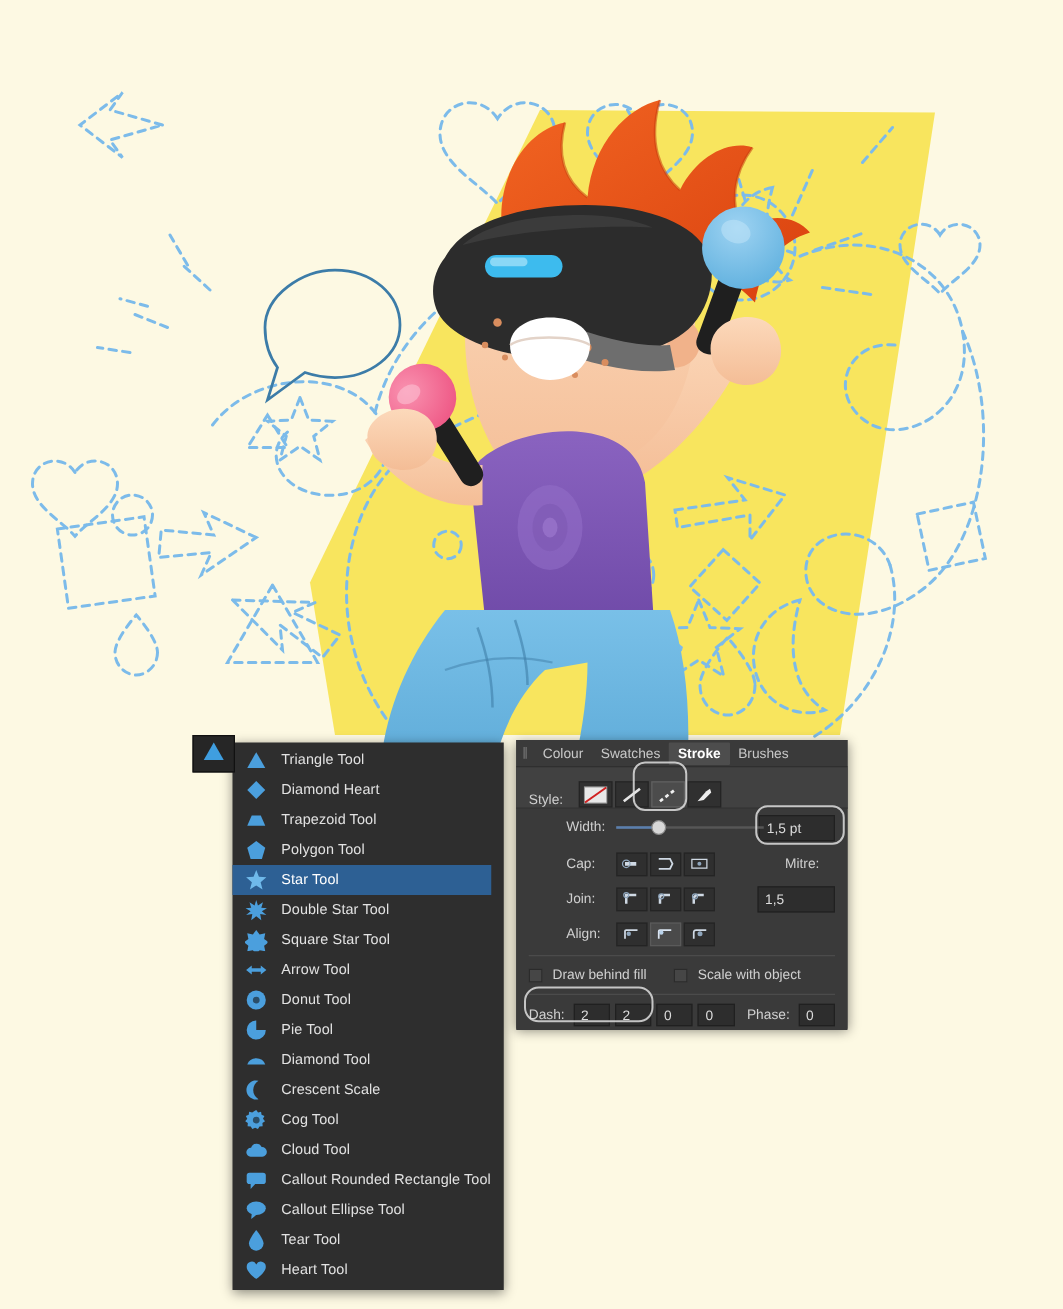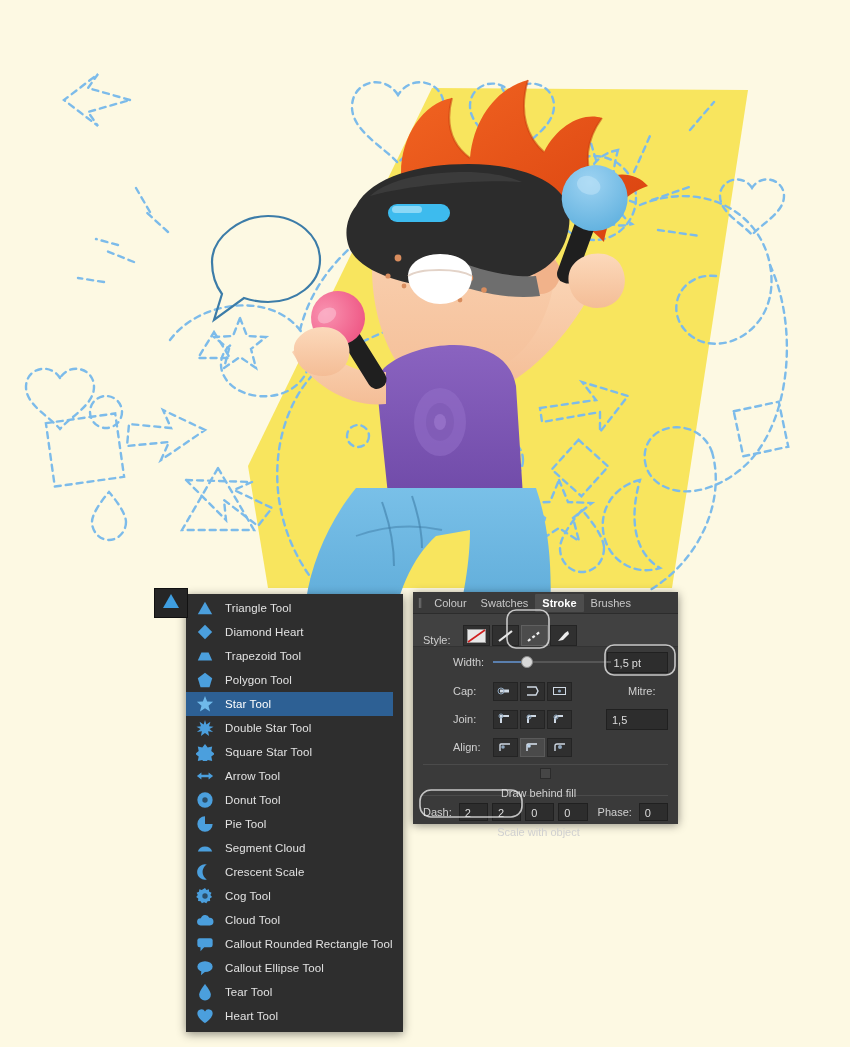--- a/index.html
+++ b/index.html
@@ -160,21 +160,21 @@
     padding:0 5px;
     box-sizing:border-box;
     font-family:"Liberation Sans", sans-serif;
   }
   .field-big{width:62px;height:21px;line-height:21px;}
 
   .sep{
     height:1px;background:#4b4b4b;margin:3px 10px 3px 10px;
   }
   .check-row{
-    display:flex;align-items:center;padding:0 10px;height:24px;gap:8px;flex-direction:column;
+    display:flex;align-items:center;padding:0 10px;height:24px;gap:8px;
   }
   .cb{
     width:11px;height:11px;background:#464646;border:1px solid #2b2b2b;
     box-sizing:border-box;flex:0 0 11px;
   }
   .cb-lbl{font-size:11px;color:#d0d0d0;margin-right:14px;}
 
   .dash-row{
     display:flex;align-items:center;padding:0 10px;height:26px;gap:4px;
   }
@@ -419,21 +419,21 @@
         </svg>
       </span>
       <span class="tool-lbl">Pie Tool</span>
     </div>
     <div class="tool-row">
       <span class="tool-ico">
         <svg width="18" height="18" viewBox="0 0 20 20" xmlns="http://www.w3.org/2000/svg">
           <path d="M2 14 A8.5 8.5 0 0 1 18 14 Z" fill="#4b9fdd"></path>
         </svg>
       </span>
-      <span class="tool-lbl">Segment Cloud</span>
+      <span class="tool-lbl">Diamond Tool</span>
     </div>
     <div class="tool-row">
       <span class="tool-ico">
         <svg width="18" height="18" viewBox="0 0 20 20" xmlns="http://www.w3.org/2000/svg">
           <path d="M12 1.8 A8.5 8.5 0 1 0 12 18.2 A9.5 9.5 0 0 1 12 1.8 Z" fill="#4b9fdd"></path>
         </svg>
       </span>
       <span class="tool-lbl">Crescent Scale</span>
     </div>
     <div class="tool-row">

